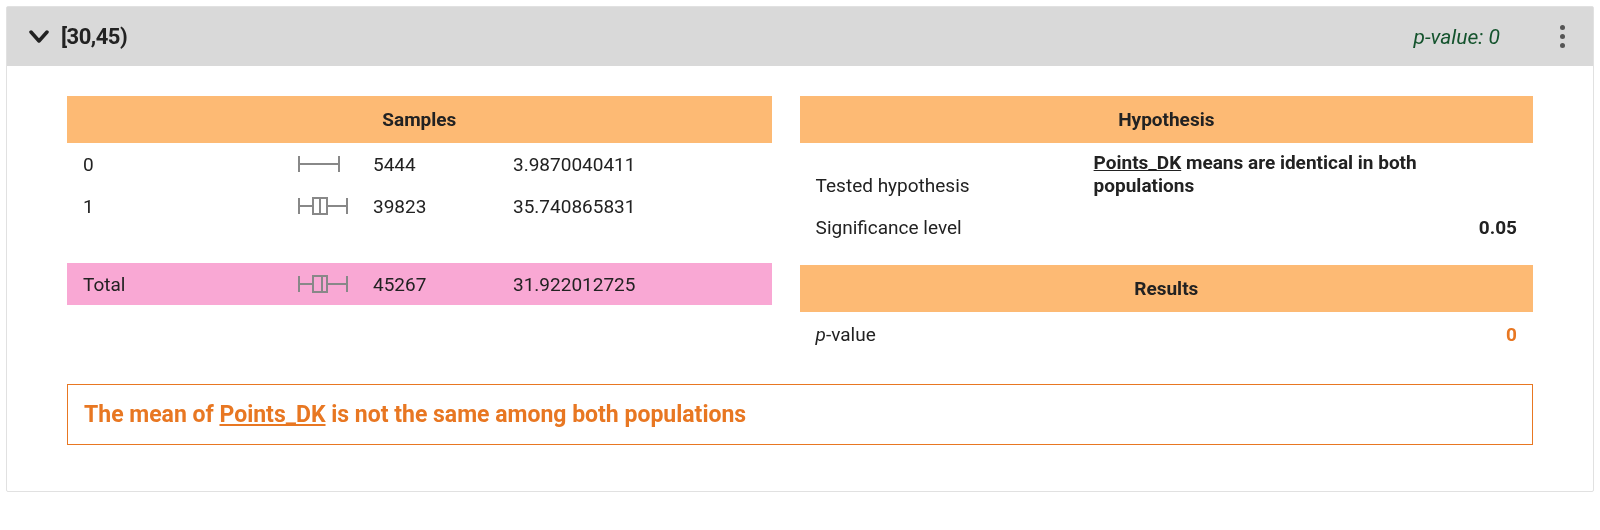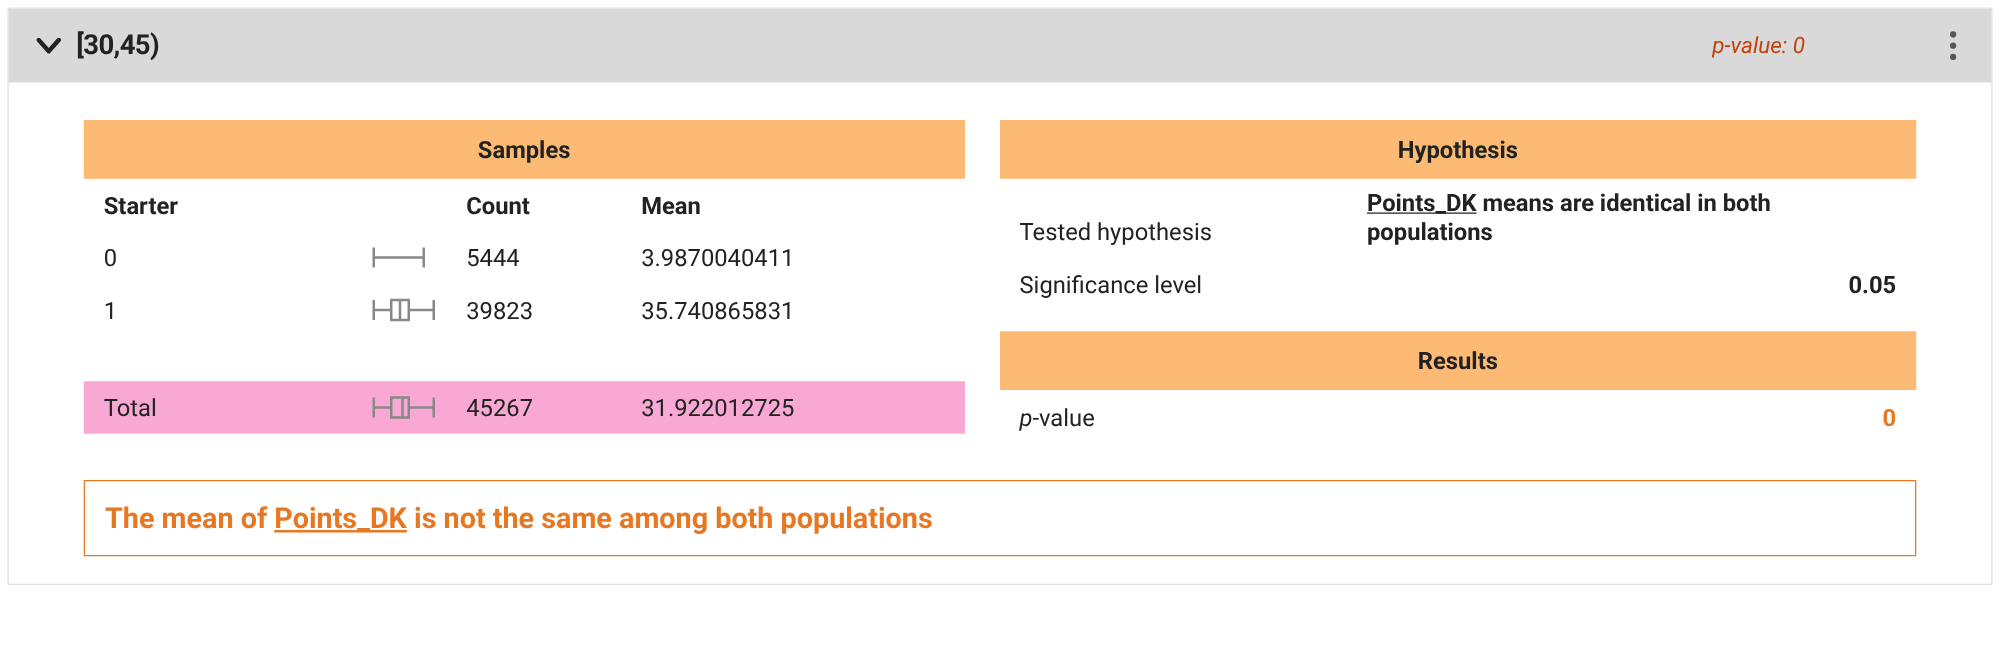--- a/index.html
+++ b/index.html
@@ -5,45 +5,45 @@
     * { box-sizing: border-box; margin: 0; padding: 0; }
     body {
       font-family: -apple-system, BlinkMacSystemFont, "Segoe UI", Roboto, Helvetica, Arial, sans-serif;
       background: #fff;
       padding: 6px;
     }
     .outer {
       border: 1px solid #e1e1e1;
       border-radius: 2px;
       background: #fff;
-      padding-bottom: 22px;
+      padding-bottom: 46px;
     }
     .header-bar {
       display: flex;
       align-items: center;
       background: #d9d9d9;
       padding: 12px 22px;
       font-size: 22px;
       color: #222;
     }
     .header-bar .chevron {
       margin-right: 12px;
       display: inline-flex;
       align-items: center;
     }
     .header-title {
       font-weight: 700;
       letter-spacing: -0.5px;
     }
     .header-pvalue {
       margin-left: auto;
-      color: #c2410c;
+      color: #14532d;
       font-style: italic;
-      font-size: 18px;
-      margin-right: 110px;
+      font-size: 21px;
+      margin-right: 54px;
     }
     .header-pvalue em { font-style: italic; }
     .kebab {
       display: flex;
       flex-direction: column;
       gap: 4px;
       padding: 6px;
       cursor: pointer;
     }
     .kebab span {
@@ -126,26 +126,20 @@
         <span></span>
         <span></span>
     </div>
   </div>
 
   <div class="content">
 
     <div class="col-left">
       <div class="section-header">Samples</div>
 
-      <div class="row row-header">
-        <div class="cell-starter">Starter</div>
-        <div class="cell-box"></div>
-        <div class="cell-count">Count</div>
-        <div class="cell-mean">Mean</div>
-      </div>
 
       <div class="row">
         <div class="cell-starter">0</div>
         <div class="cell-box">
           <svg class="box" width="56" height="22">
               <line x1="4" y1="3" x2="4" y2="19"></line>
               <line x1="4" y1="11" x2="44" y2="11"></line>
               <line x1="44" y1="3" x2="44" y2="19"></line>
             </svg>
         </div>

